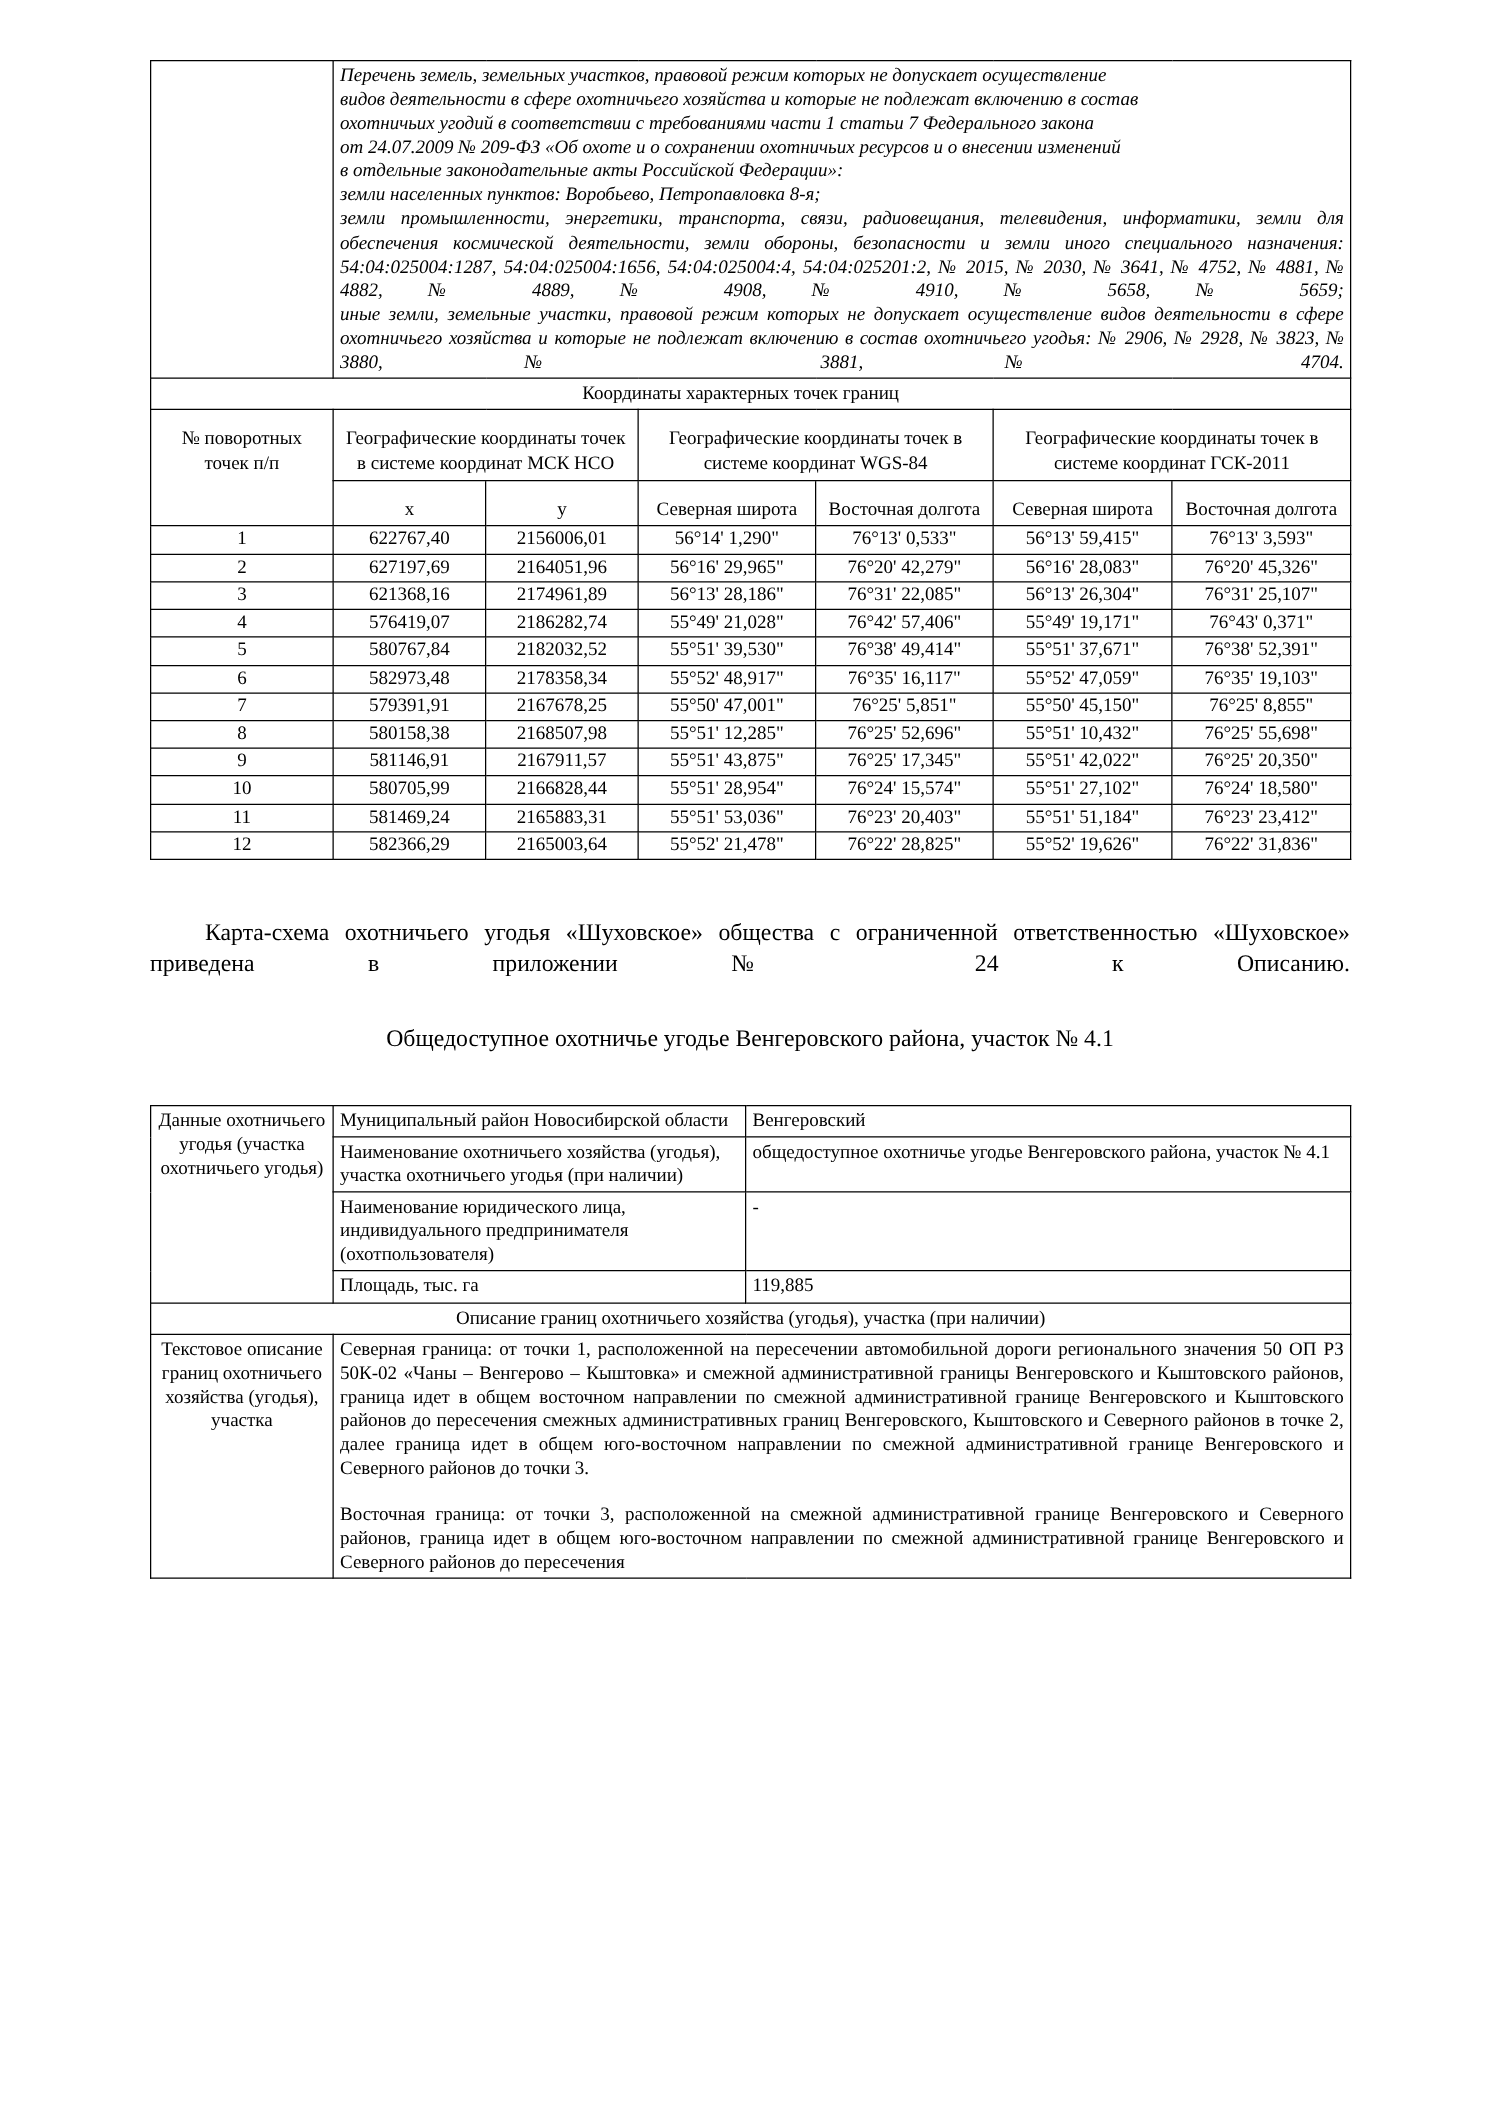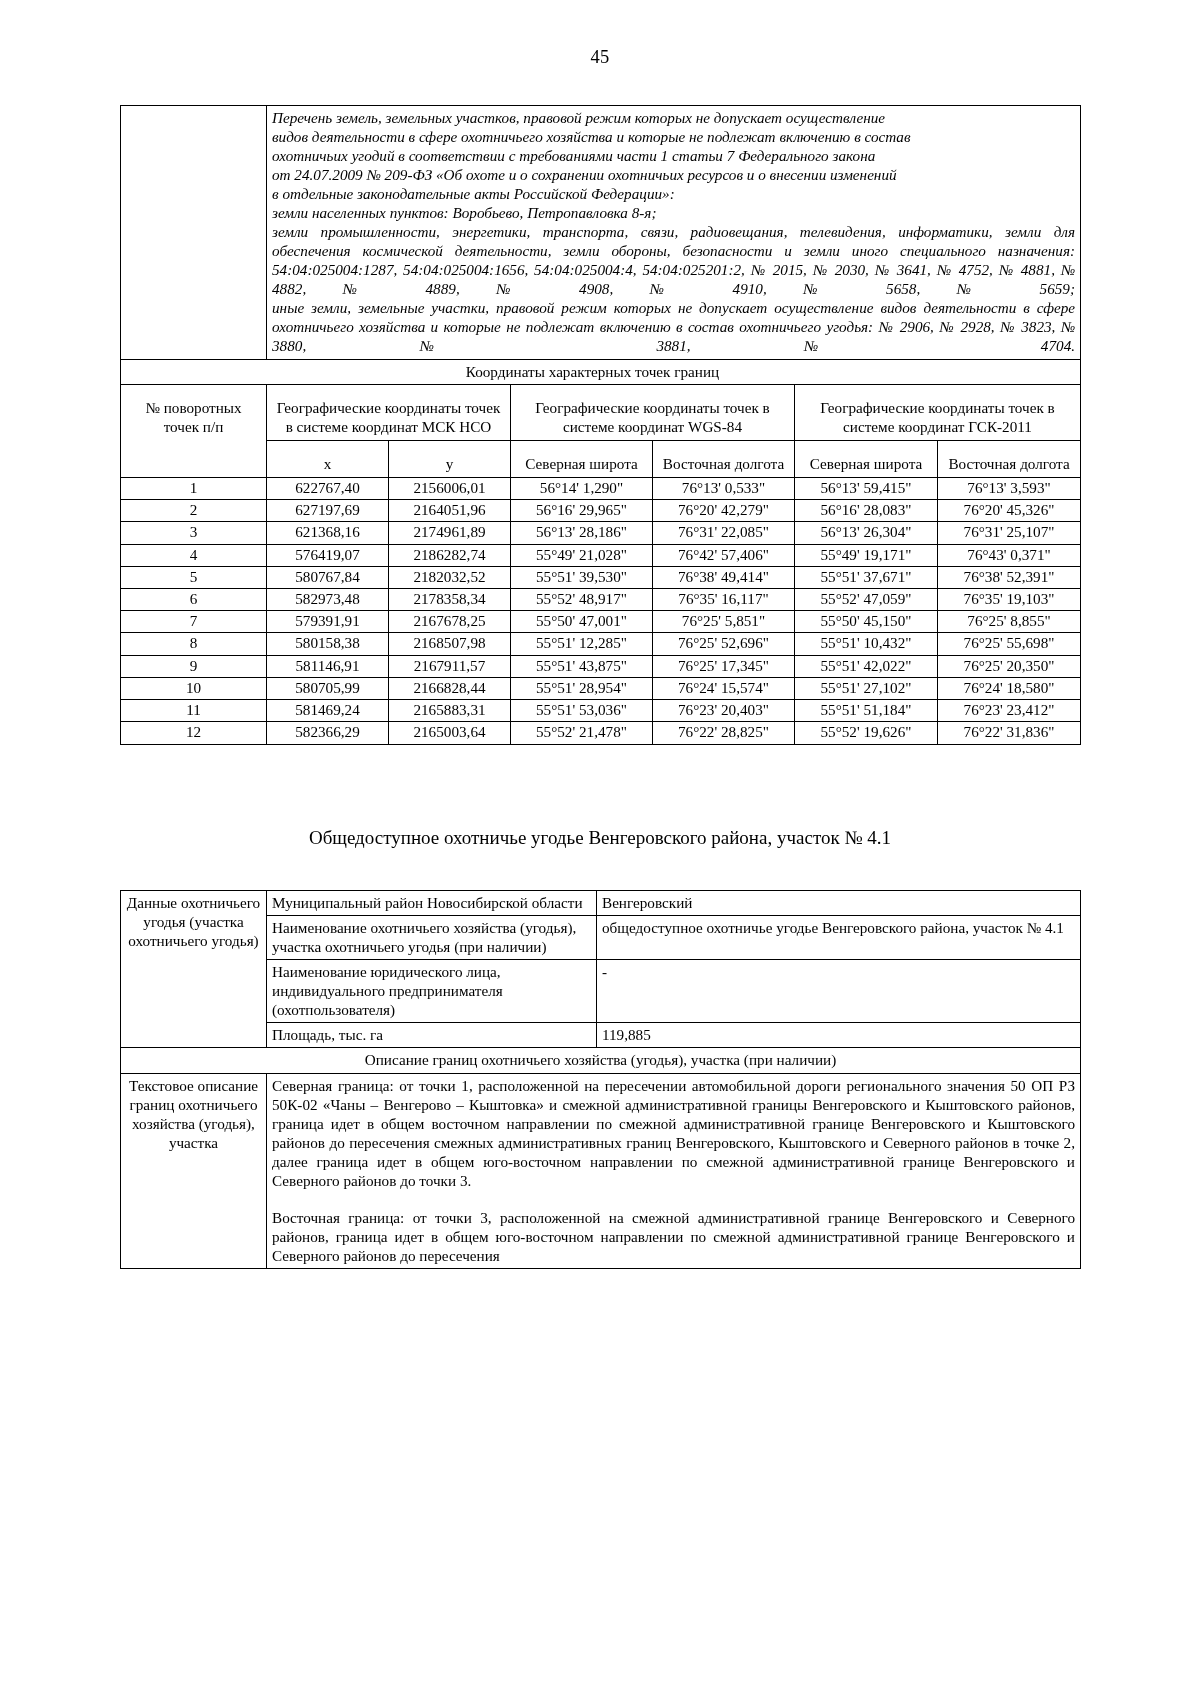--- a/index.html
+++ b/index.html
@@ -142,21 +142,20 @@
     text-align: center;
     vertical-align: middle;
     padding: 2px 4px 3px 4px;
   }
 </style>
 </head>
 <body>
 
 <div class="page">
 
-  <div class="page-number">45</div>
 
   <div class="sheet">
 
     <table class="doc tbl-coord">
       <colgroup>
         <col style="width:146px">
         <col style="width:122px">
         <col style="width:122px">
         <col style="width:142px">
         <col style="width:142px">
@@ -308,20 +307,21 @@
           <td class="data">76°22' 28,825"</td>
           <td class="data">55°52' 19,626"</td>
           <td class="data">76°22' 31,836"</td>
         </tr>
 
       </tbody>
     </table>
 
     <div class="gap-46"></div>
 
+    <div class="para">Карта-схема охотничьего угодья «Шуховское» общества с ограниченной ответственностью «Шуховское» приведена в приложении № 24 к Описанию.</div>
 
     <div class="gap-34"></div>
 
     <div class="para center-line">Общедоступное охотничье угодье Венгеровского района, участок № 4.1</div>
 
     <div class="gap-40"></div>
 
     <table class="doc tbl-data">
       <colgroup>
         <col style="width:146px">

